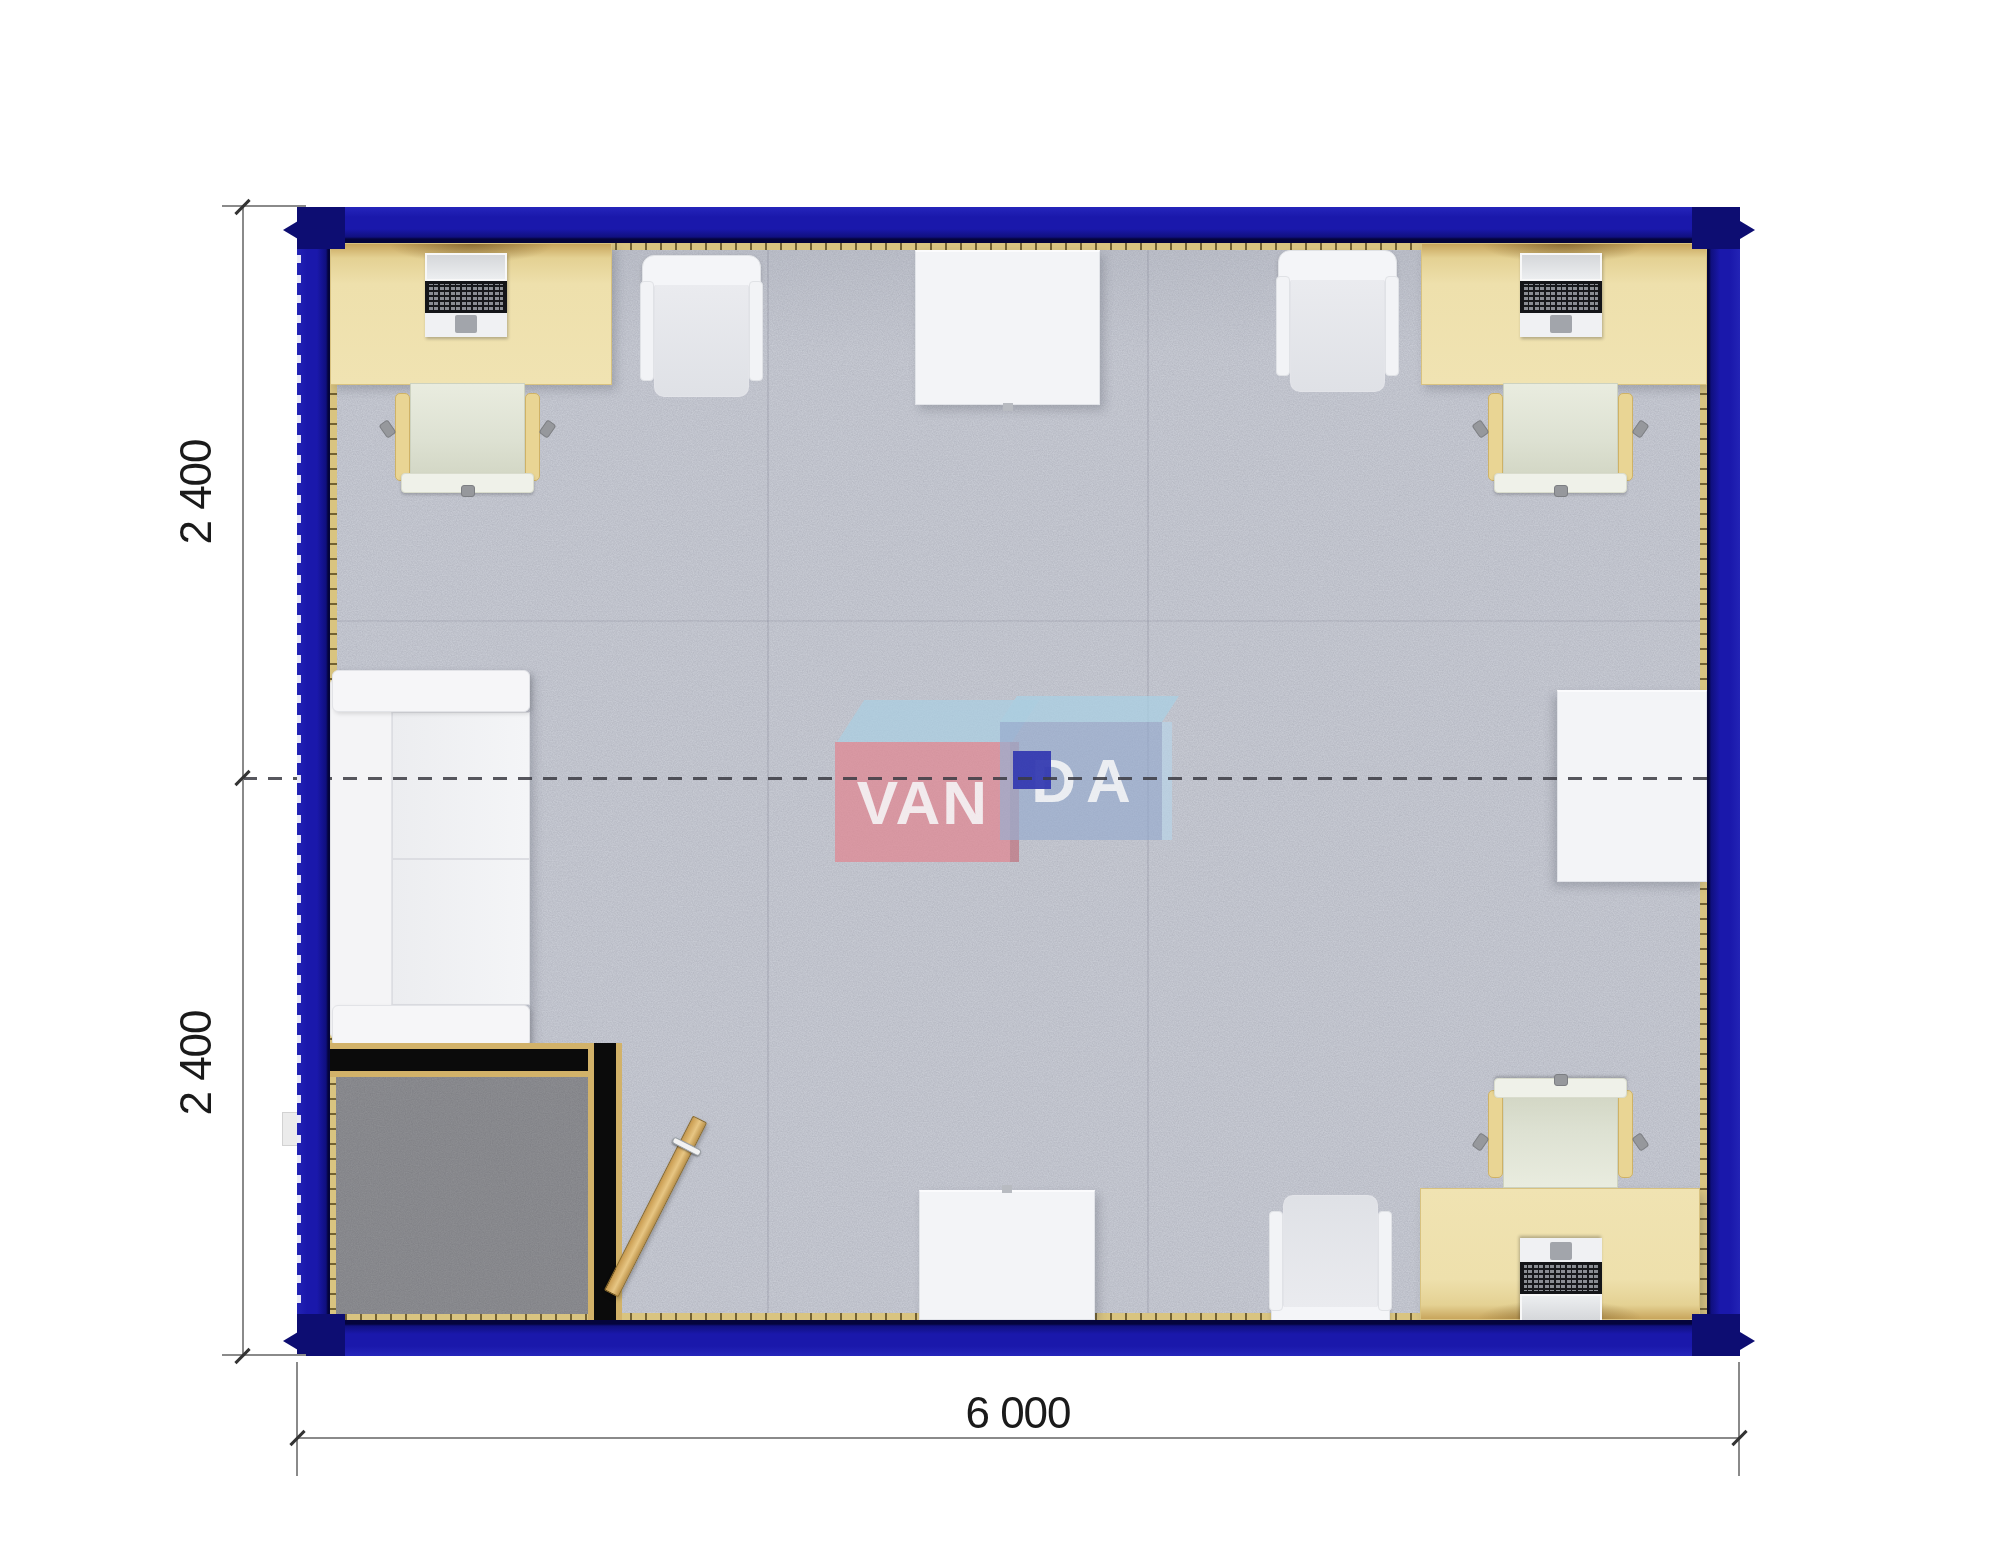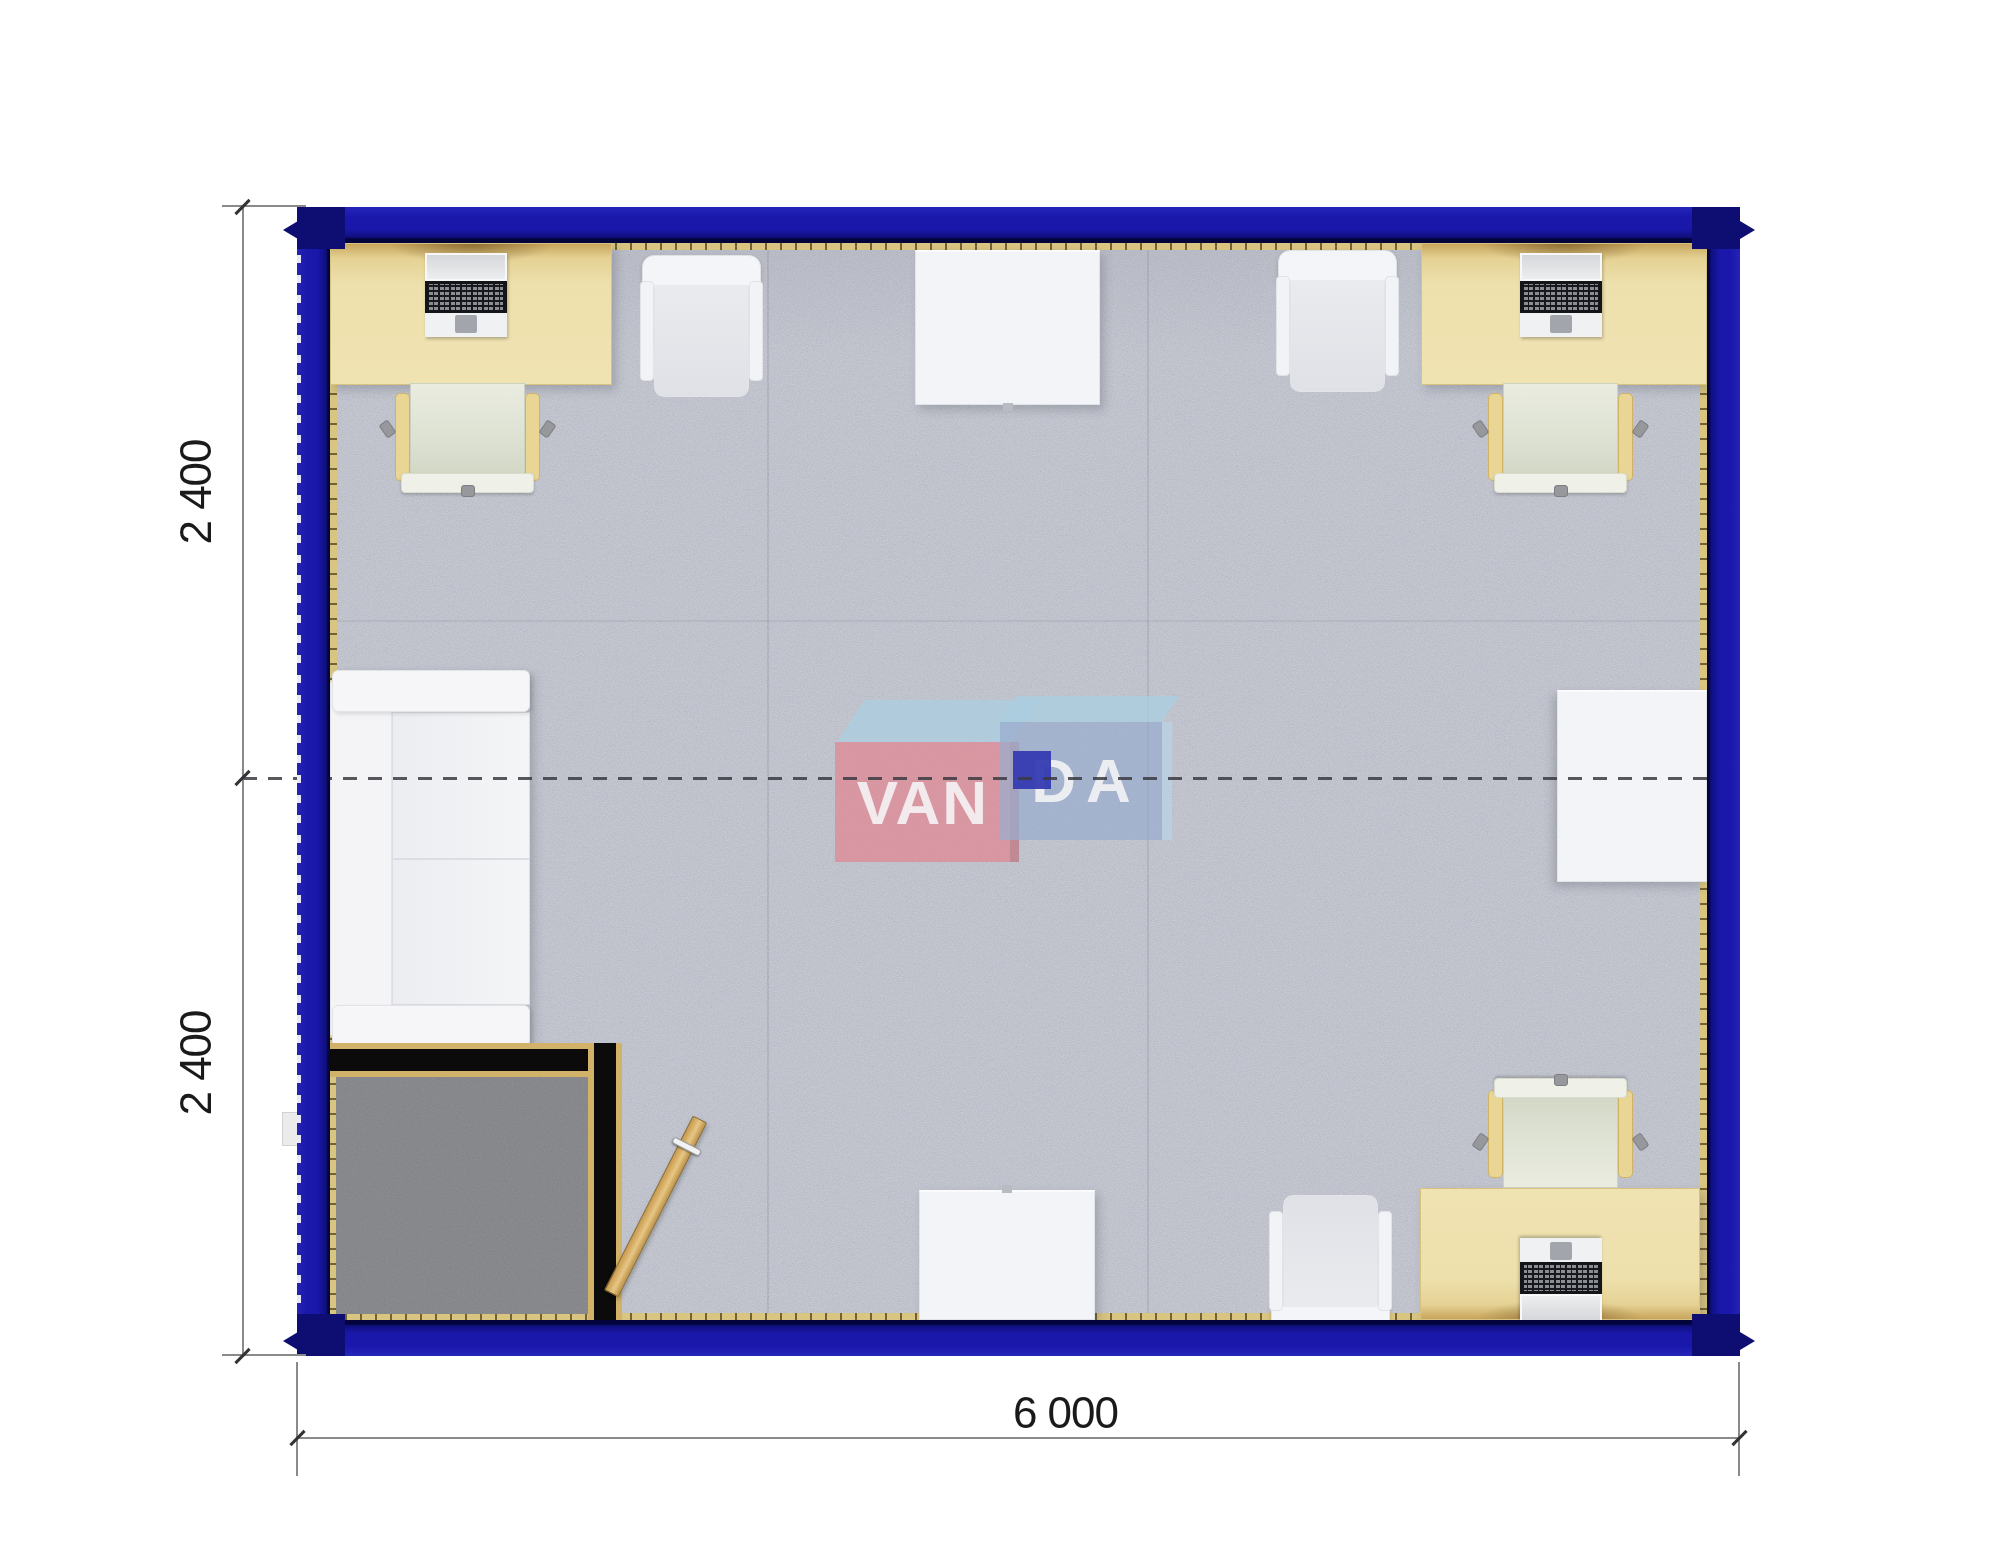--- a/index.html
+++ b/index.html
@@ -274,15 +274,15 @@
   <div class="dim-tick" style="left:241px;top:768px;"></div>
   <div class="dim-tick" style="left:241px;top:1346px;"></div>
   <div class="dim-label rot" style="left:95px;top:468px;width:200px;height:48px;">2 400</div>
   <div class="dim-label rot" style="left:95px;top:1039px;width:200px;height:48px;">2 400</div>
 
   <div class="dim" style="left:297px;top:1437px;width:1443px;height:2px;"></div>
   <div class="dim" style="left:296px;top:1362px;width:2px;height:114px;"></div>
   <div class="dim" style="left:1738px;top:1362px;width:2px;height:114px;"></div>
   <div class="dim-tick" style="left:296px;top:1428px;"></div>
   <div class="dim-tick" style="left:1738px;top:1428px;"></div>
-  <div class="dim-label" style="left:918px;top:1388px;width:200px;height:48px;text-align:right;">6 000</div>
+  <div class="dim-label" style="left:918px;top:1388px;width:200px;height:48px;">6 000</div>
 
 </div>
 
 </body></html>

